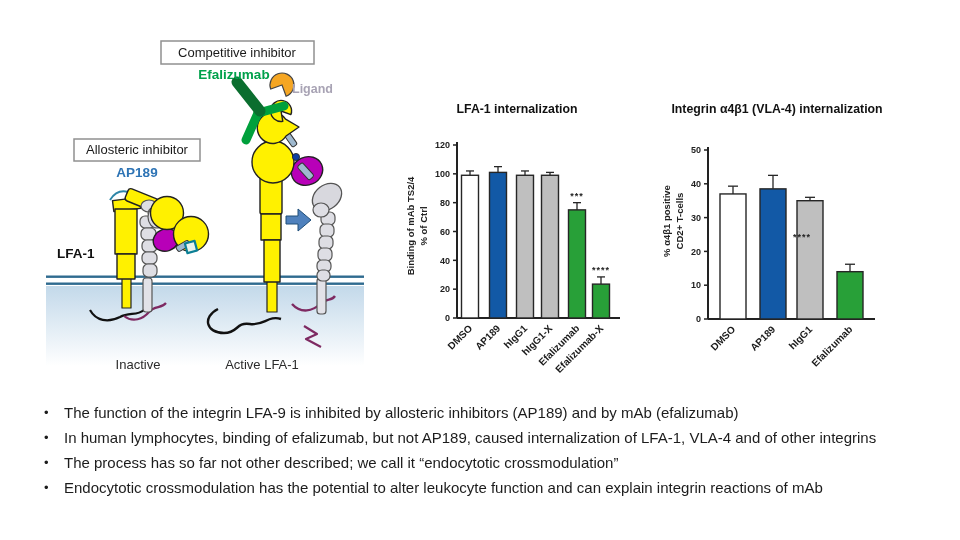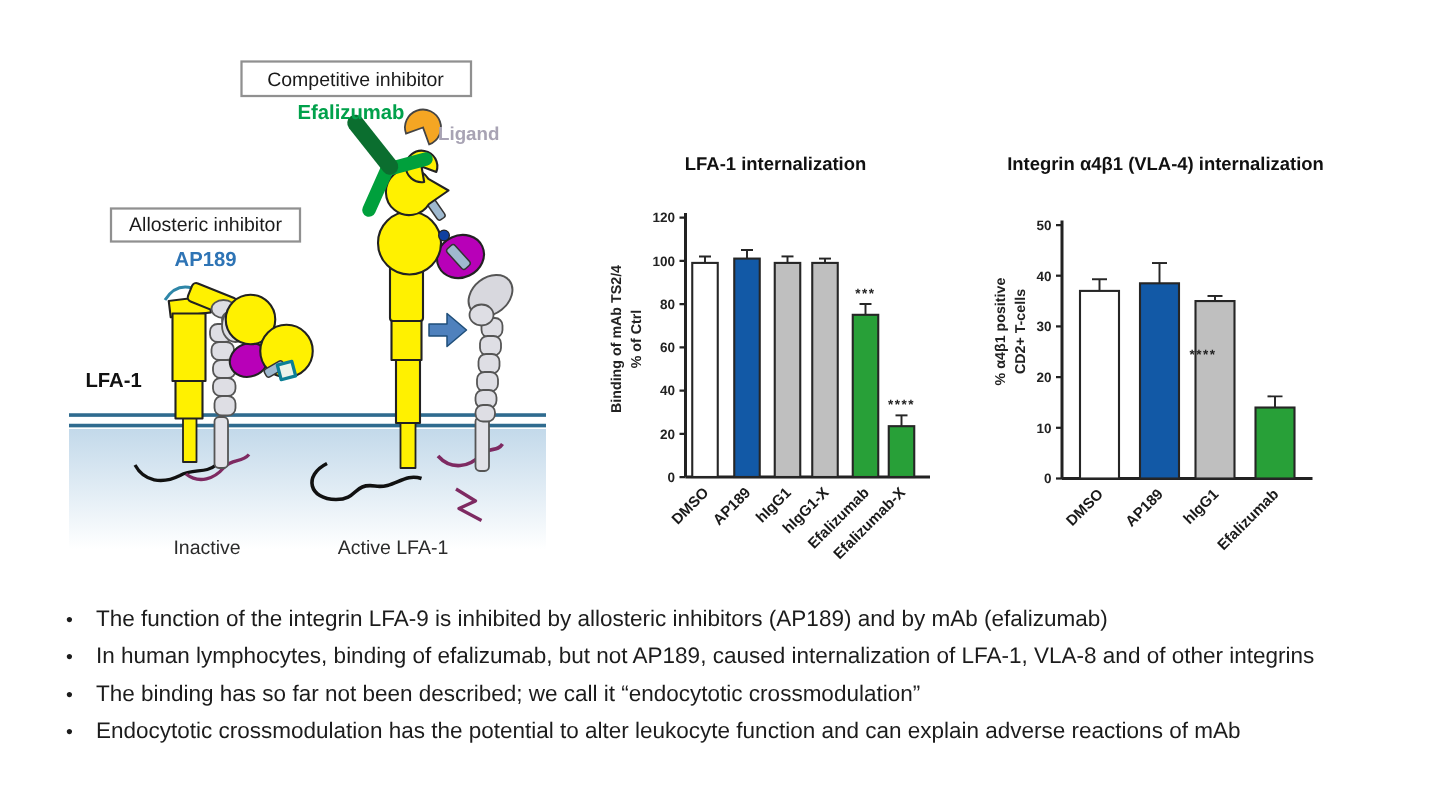--- a/index.html
+++ b/index.html
@@ -218,25 +218,25 @@
       <text x="31" y="125" text-anchor="middle" class="ylab" transform="rotate(-90 31 125)">CD2+ T-cells</text>
     </svg>
 
   <ul class="bullets">
     <li>
       <span class="dot">•</span>
       <span>The function of the integrin LFA-9 is inhibited by allosteric inhibitors (AP189) and by mAb (efalizumab)</span>
     </li>
     <li>
       <span class="dot">•</span>
-      <span>In human lymphocytes, binding of efalizumab, but not AP189, caused internalization of LFA-1, VLA-8 and of other integrins</span>
-    </li>
-    <li>
-      <span class="dot">•</span>
-      <span>The binding has so far not been described; we call it “endocytotic crossmodulation”</span>
-    </li>
-    <li>
-      <span class="dot">•</span>
-      <span>Endocytotic crossmodulation has the potential to alter leukocyte function and can explain adverse reactions of mAb</span>
+      <span>In human lymphocytes, binding of efalizumab, but not AP189, caused internalization of LFA-1, VLA-4 and of other integrins</span>
+    </li>
+    <li>
+      <span class="dot">•</span>
+      <span>The process has so far not other described; we call it “endocytotic crossmodulation”</span>
+    </li>
+    <li>
+      <span class="dot">•</span>
+      <span>Endocytotic crossmodulation has the potential to alter leukocyte function and can explain integrin reactions of mAb</span>
     </li>
   </ul>
 
 </div>
 
 </body></html>

